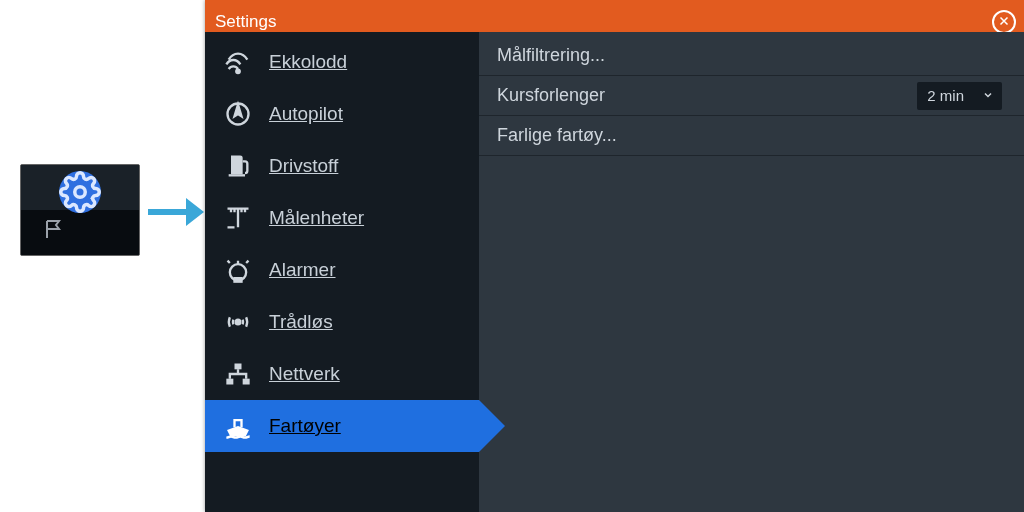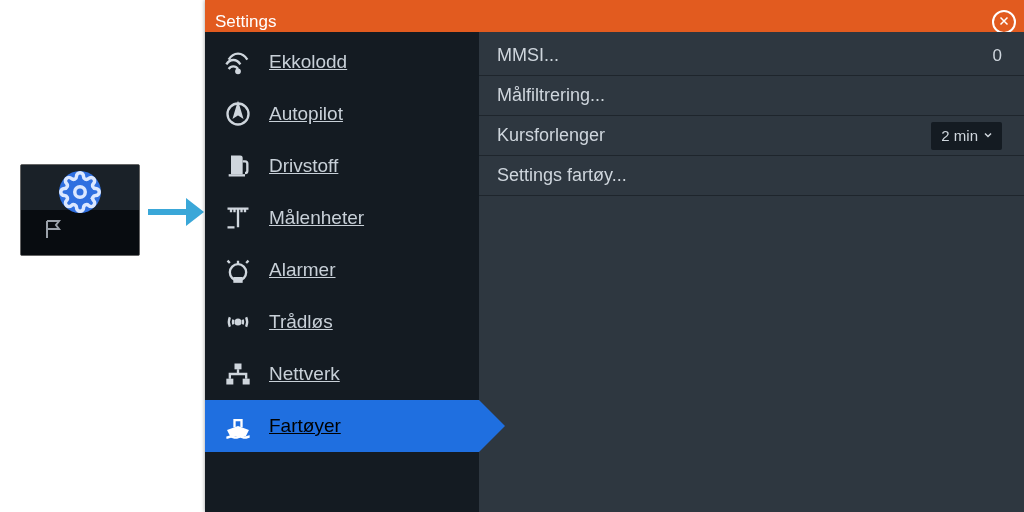--- a/index.html
+++ b/index.html
@@ -76,21 +76,21 @@
     flex: 1; background: #2e3740; padding-top: 4px;
   }
   .row {
     height: 40px; display: flex; align-items: center; justify-content: space-between;
     padding: 0 22px 0 18px; border-bottom: 1px solid #1e252c;
     font-size: 18px; color: #cfd6dd; cursor: pointer;
   }
   .row .value { color: #cfd6dd; font-size: 17px; }
   .select {
     background: #141b22; color: #cfd6dd; height: 28px;
-    display: flex; align-items: center; gap: 4px; padding: 0 8px 0 10px;
+    display: flex; align-items: center; gap: 18px; padding: 0 8px 0 10px;
     border-radius: 2px; font-size: 15px;
   }
   .select .chev svg { width: 12px; height: 12px; }
 </style>
 </head>
 <body>
 
 <div class="stage">
 
   <div class="thumb">
@@ -213,42 +213,38 @@
               </svg>
           </span>
           <span>Fartøyer</span>
         </div>
 
 
       </div>
 
       <div class="content">
 
-        <div class="row">
-          <span>MMSI...</span>
-          <span class="value">0</span>
-        </div>
 
         <div class="row">
           <span>Målfiltrering...</span>
         </div>
 
         <div class="row">
           <span>Kursforlenger</span>
           <div class="select">
             <span>2 min</span>
             <span class="chev">
               <svg viewBox="0 0 24 24" fill="none" stroke="#cfd6dd" stroke-width="3">
                   <path d="M6 9l6 6 6-6"></path>
                 </svg>
             </span>
           </div>
         </div>
 
         <div class="row">
-          <span>Settings fartøy...</span>
+          <span>Farlige fartøy...</span>
         </div>
 
       </div>
     </div>
   </div>
 
 </div>
 
 </body></html>

